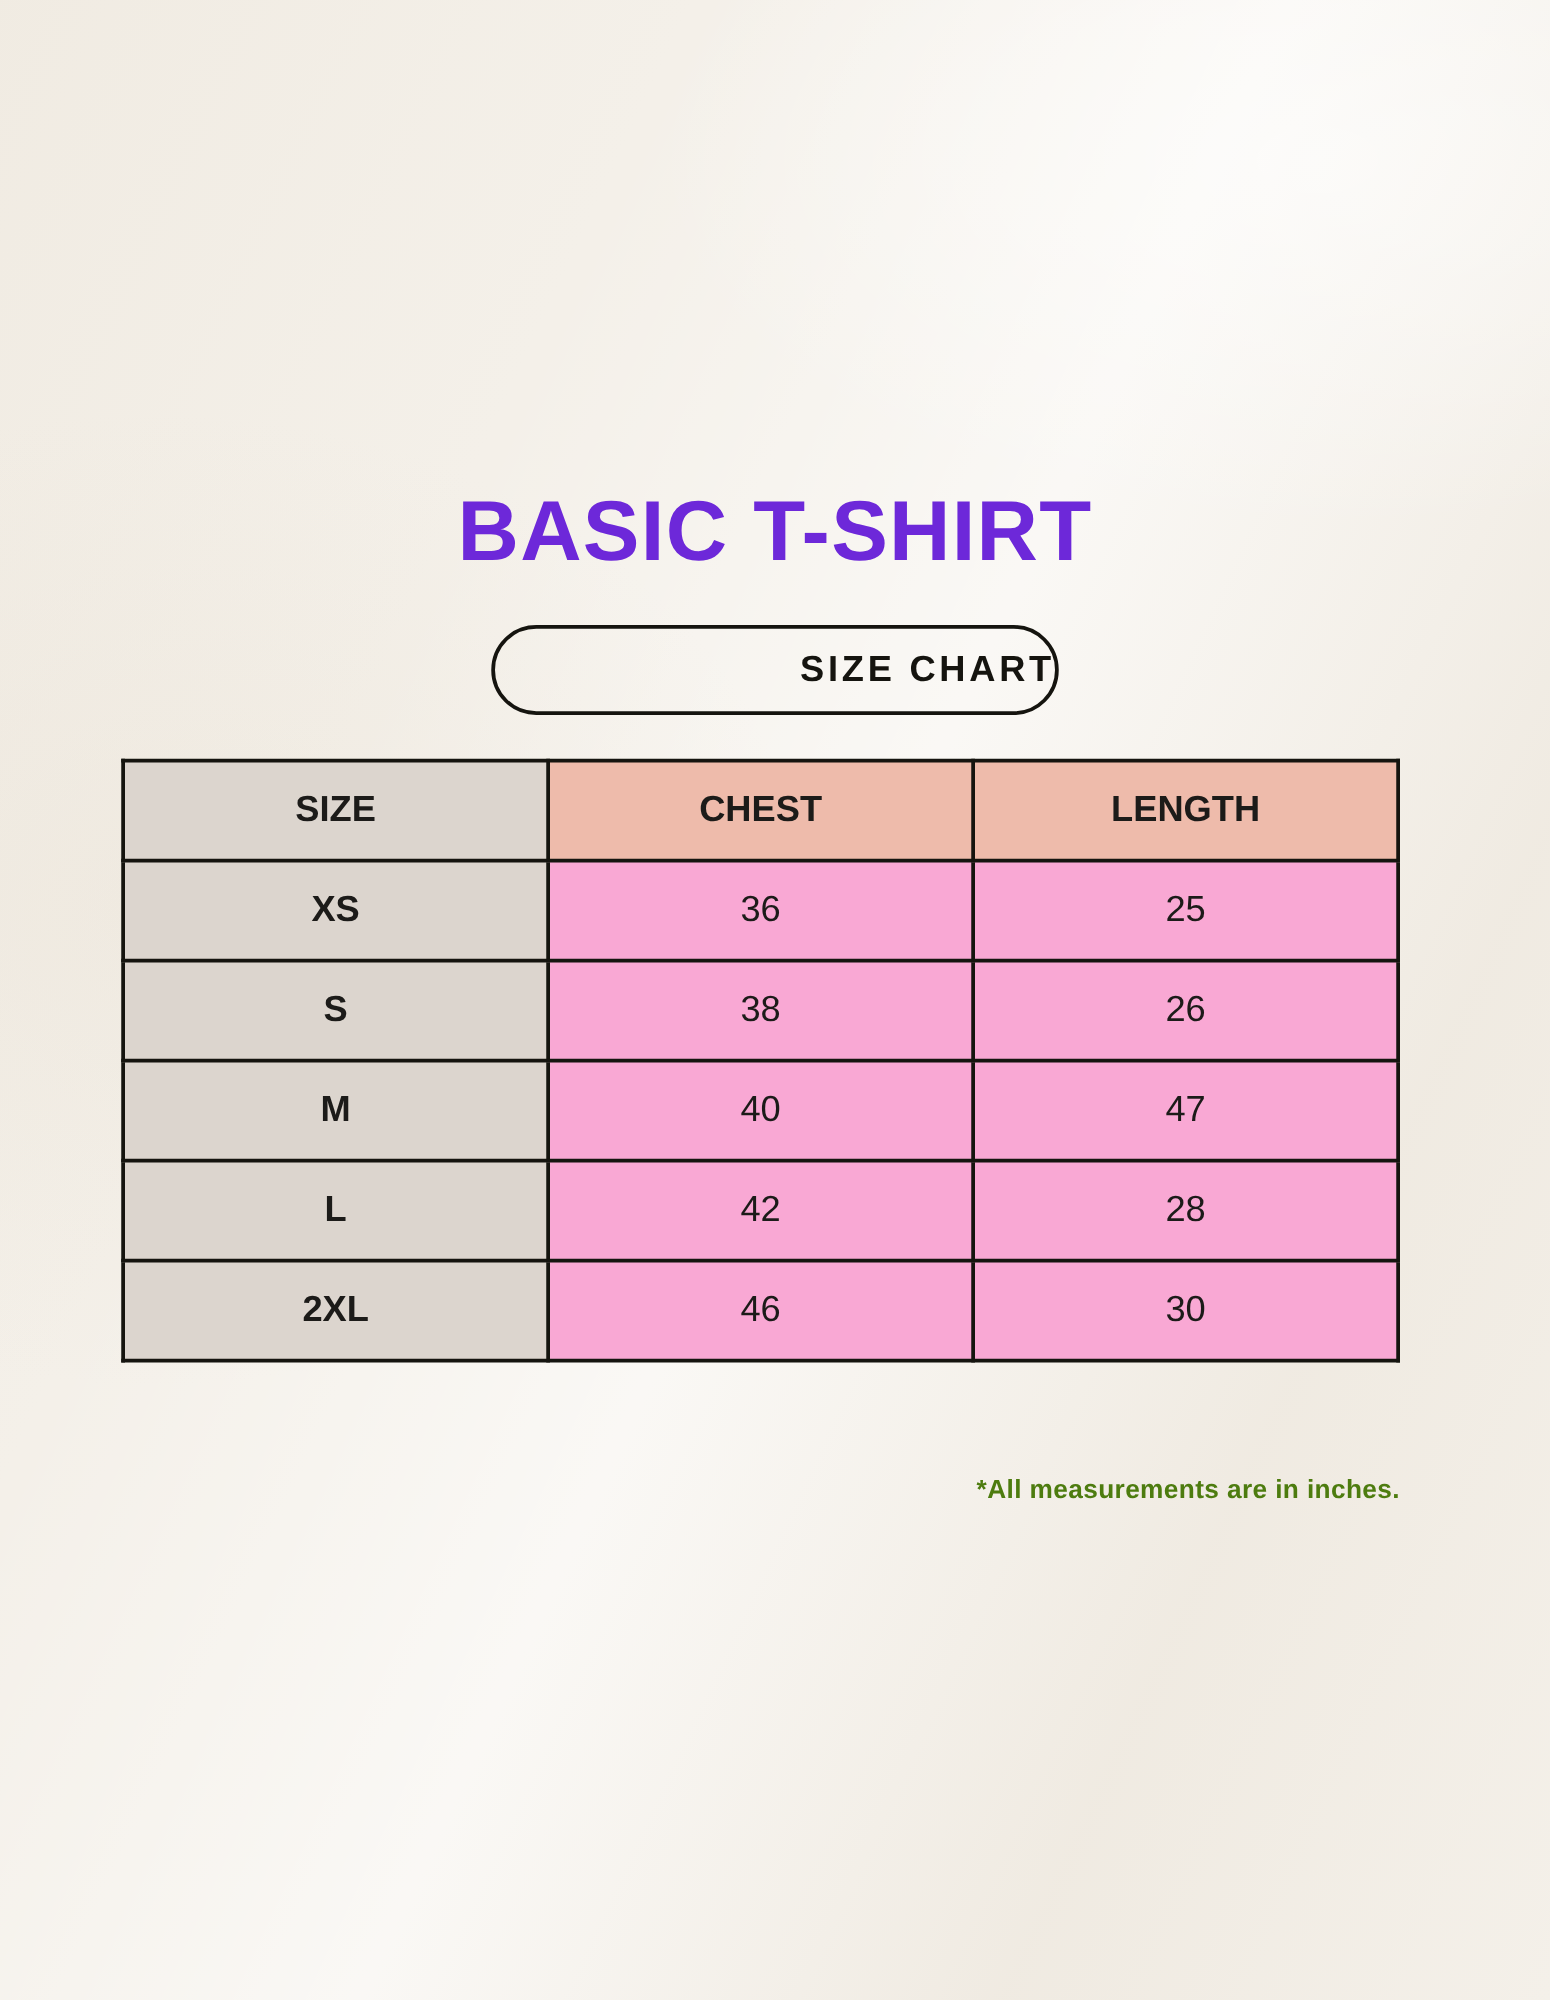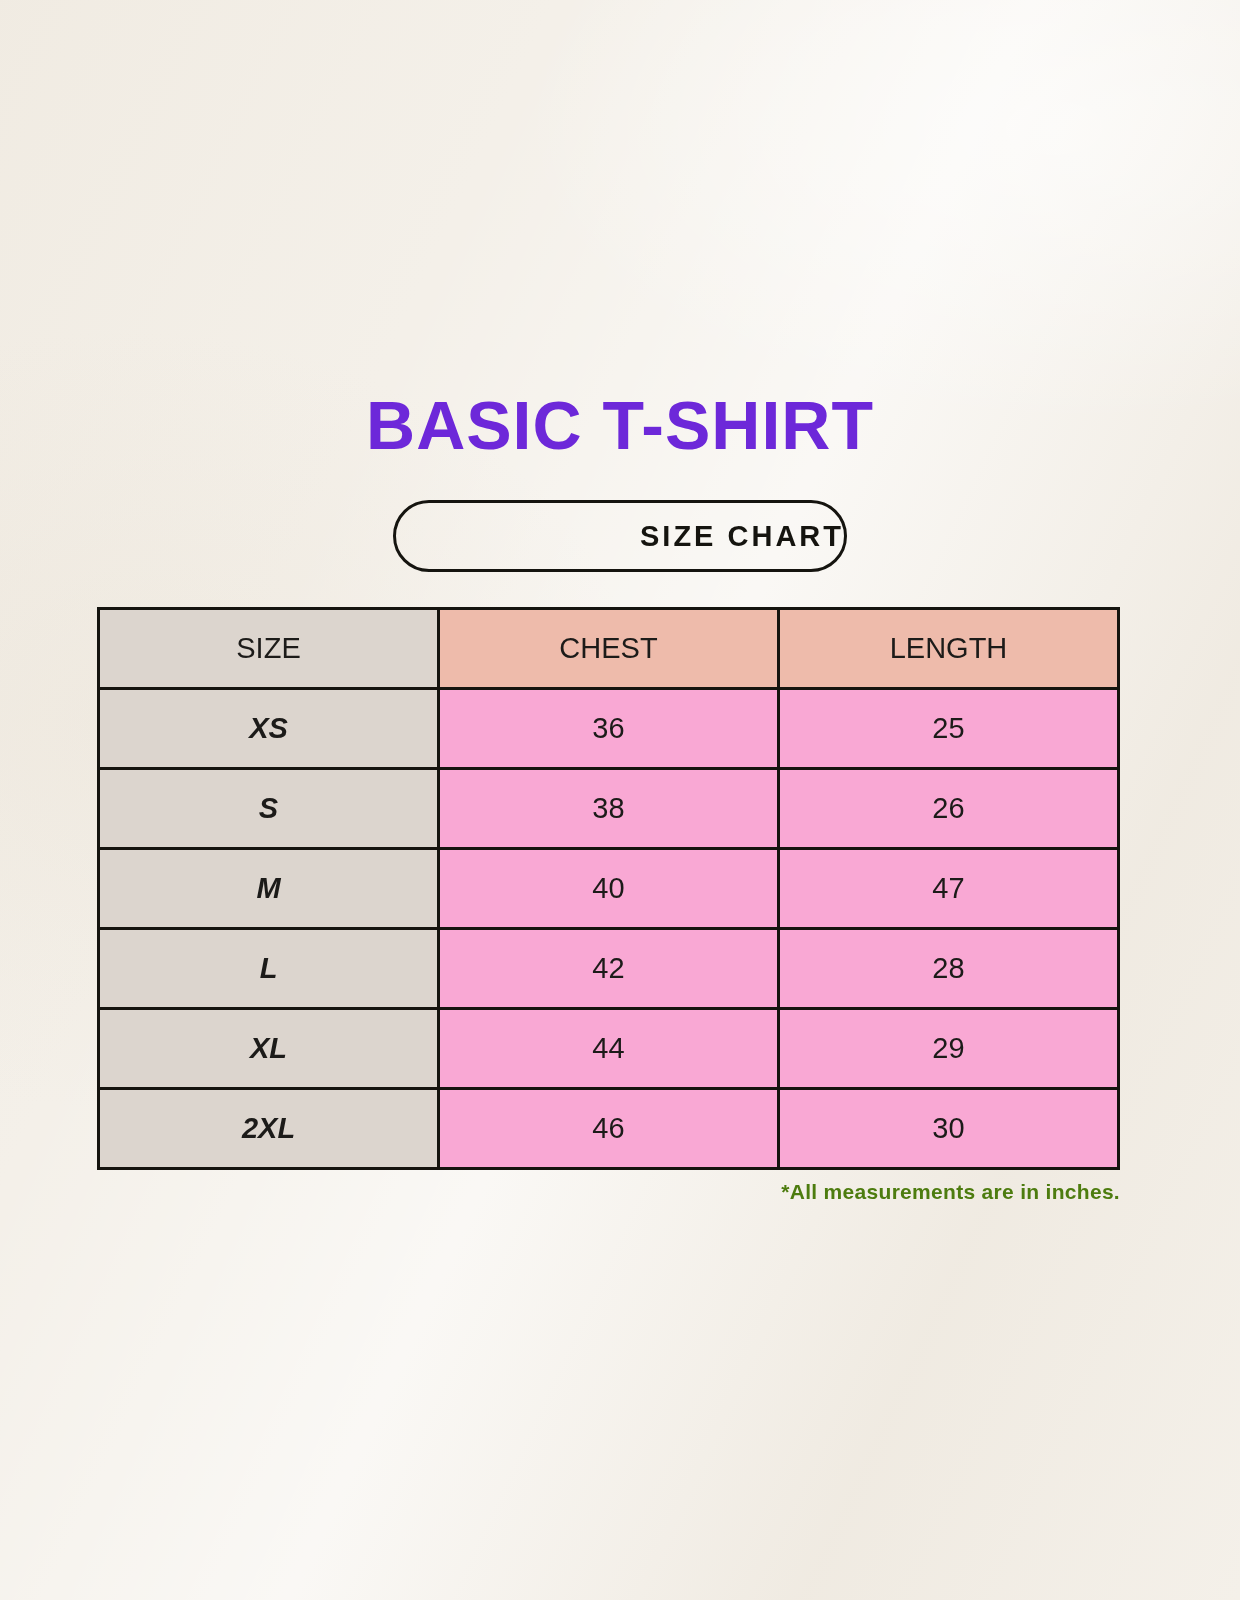--- a/index.html
+++ b/index.html
@@ -67,26 +67,26 @@
   }
 
   table.size-table td, table.size-table th {
     border: 3px solid #15140f;
     height: 80px;
     text-align: center;
     vertical-align: middle;
     font-size: 29px;
   }
 
-  table.size-table th { font-weight: 400; }
+  table.size-table th { font-weight: 700; }
 
   .col-size  { background: #dcd5ce; }
   .hdr-accent { background: #eebbab; }
   .cell-data { background: #f9a8d4; font-weight: 400; }
-  td.col-size { font-weight: 700; font-style: italic; }
+  td.col-size { font-weight: 700; }
 
   .footnote {
     position: absolute;
     top: 1180px;
     left: 97px;
     width: 1023px;
     text-align: right;
     font-size: 21px;
     font-weight: 700;
     letter-spacing: 0.3px;
@@ -125,25 +125,20 @@
       <td class="col-size">M</td>
       <td class="cell-data">40</td>
       <td class="cell-data">47</td>
     </tr>
     <tr>
       <td class="col-size">L</td>
       <td class="cell-data">42</td>
       <td class="cell-data">28</td>
     </tr>
     <tr>
-      <td class="col-size">XL</td>
-      <td class="cell-data">44</td>
-      <td class="cell-data">29</td>
-    </tr>
-    <tr>
       <td class="col-size">2XL</td>
       <td class="cell-data">46</td>
       <td class="cell-data">30</td>
     </tr>
   </tbody>
 </table>
 
 <div class="footnote">*All measurements are in inches.</div>
 
 </body></html>

